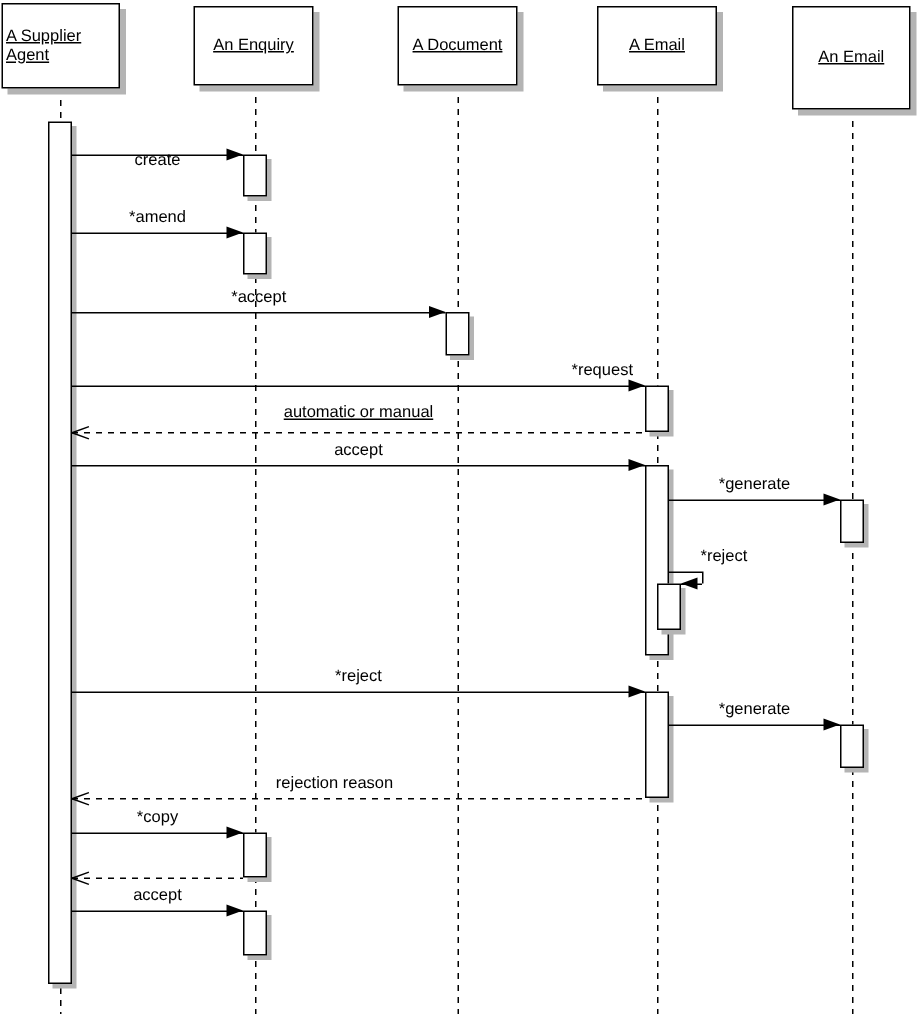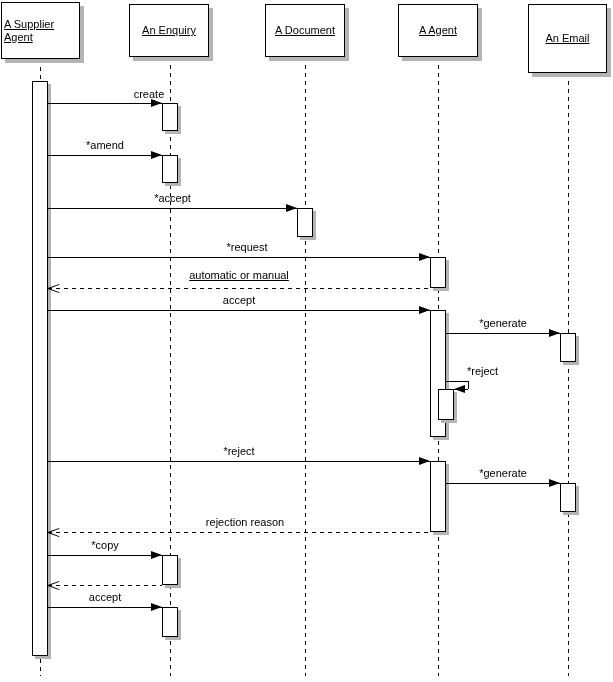--- a/index.html
+++ b/index.html
@@ -96,30 +96,30 @@
     <div class="bar" style="left: 430px; top: 257px; height: 31px;"></div>
     <div class="bar" style="left: 430px; top: 310px; height: 127px;"></div>
     <div class="bar" style="left: 560px; top: 333px; height: 29px;"></div>
     <div class="bar" style="left: 438px; top: 389px; height: 31px;"></div>
     <div class="bar" style="left: 430px; top: 461px; height: 71px;"></div>
     <div class="bar" style="left: 560px; top: 483px; height: 29px;"></div>
     <div class="bar" style="left: 162px; top: 555px; height: 30px;"></div>
     <div class="bar" style="left: 162px; top: 607px; height: 30px;"></div>
     <div class="msg-line" style="left: 48px; top: 103px; width: 114px;"></div>
     <div class="arr right" style="left: 151px; top: 99px;"></div>
-    <div class="msg-label" style="left: 48px; width: 114px; top: 88px; padding-left: 44px;">create</div>
+    <div class="msg-label" style="left: 48px; width: 114px; top: 101px;">create</div>
     <div class="msg-line" style="left: 48px; top: 155px; width: 114px;"></div>
     <div class="arr right" style="left: 151px; top: 151px;"></div>
     <div class="msg-label" style="left: 48px; width: 114px; top: 139px;">*amend</div>
     <div class="msg-line" style="left: 48px; top: 208px; width: 249px;"></div>
     <div class="arr right" style="left: 286px; top: 204px;"></div>
     <div class="msg-label" style="left: 48px; width: 249px; top: 192px;">*accept</div>
     <div class="msg-line" style="left: 48px; top: 257px; width: 382px;"></div>
     <div class="arr right" style="left: 419px; top: 253px;"></div>
-    <div class="msg-label" style="left: 56px; width: 382px; top: 241px;">*request</div>
+    <div class="msg-label" style="left: 40px; width: 382px; top: 241px; text-align: right;">*request</div>
     <div class="msg-line dashed" style="left: 48px; top: 288px; width: 382px;"></div>
     <div class="chev" style="left: 48px; top: 288px; transform: rotate(-20deg);"></div>
     <div class="chev" style="left: 48px; top: 288px; transform: rotate(20deg);"></div>
     <div class="msg-label" style="left: 48px; width: 382px; top: 269px; text-decoration: underline;">automatic or manual</div>
     <div class="msg-line" style="left: 48px; top: 310px; width: 382px;"></div>
     <div class="arr right" style="left: 419px; top: 306px;"></div>
     <div class="msg-label" style="left: 48px; width: 382px; top: 294px;">accept</div>
     <div class="msg-line" style="left: 446px; top: 333px; width: 114px;"></div>
     <div class="arr right" style="left: 549px; top: 329px;"></div>
     <div class="msg-label" style="left: 446px; width: 114px; top: 317px;">*generate</div>
@@ -130,38 +130,38 @@
     <div class="msg-label left-anchored" style="left: 467px; top: 365px;">*reject</div>
     <div class="msg-line" style="left: 48px; top: 461px; width: 382px;"></div>
     <div class="arr right" style="left: 419px; top: 457px;"></div>
     <div class="msg-label" style="left: 48px; width: 382px; top: 445px;">*reject</div>
     <div class="msg-line" style="left: 446px; top: 483px; width: 114px;"></div>
     <div class="arr right" style="left: 549px; top: 479px;"></div>
     <div class="msg-label" style="left: 446px; width: 114px; top: 467px;">*generate</div>
     <div class="msg-line dashed" style="left: 48px; top: 532px; width: 382px;"></div>
     <div class="chev" style="left: 48px; top: 532px; transform: rotate(-20deg);"></div>
     <div class="chev" style="left: 48px; top: 532px; transform: rotate(20deg);"></div>
-    <div class="msg-label" style="left: 54px; width: 382px; top: 516px;">rejection reason</div>
+    <div class="msg-label" style="left: 32px; width: 382px; top: 516px;">rejection reason</div>
     <div class="msg-line" style="left: 48px; top: 555px; width: 114px;"></div>
     <div class="arr right" style="left: 151px; top: 551px;"></div>
     <div class="msg-label" style="left: 48px; width: 114px; top: 539px;">*copy</div>
     <div class="msg-line dashed" style="left: 48px; top: 585px; width: 114px;"></div>
     <div class="chev" style="left: 48px; top: 585px; transform: rotate(-20deg);"></div>
     <div class="chev" style="left: 48px; top: 585px; transform: rotate(20deg);"></div>
     <div class="msg-line" style="left: 48px; top: 607px; width: 114px;"></div>
     <div class="arr right" style="left: 151px; top: 603px;"></div>
     <div class="msg-label" style="left: 48px; width: 114px; top: 591px;">accept</div>
     <div class="head align-left" style="left: 1px; top: 2px; width: 79px; height: 57px;">
       <span class="lbl">A Supplier Agent</span>
     </div>
     <div class="head" style="left: 129px; top: 4px; width: 80px; height: 53px;">
       <span class="lbl">An Enquiry</span>
     </div>
     <div class="head" style="left: 265px; top: 4px; width: 80px; height: 53px;">
       <span class="lbl">A Document</span>
     </div>
     <div class="head" style="left: 398px; top: 4px; width: 80px; height: 53px;">
-      <span class="lbl">A Agent</span>
+      <span class="lbl">A Email</span>
     </div>
     <div class="head" style="left: 528px; top: 4px; width: 79px; height: 69px;">
       <span class="lbl">An Email</span>
     </div>
   </div>
 
 </body></html>

